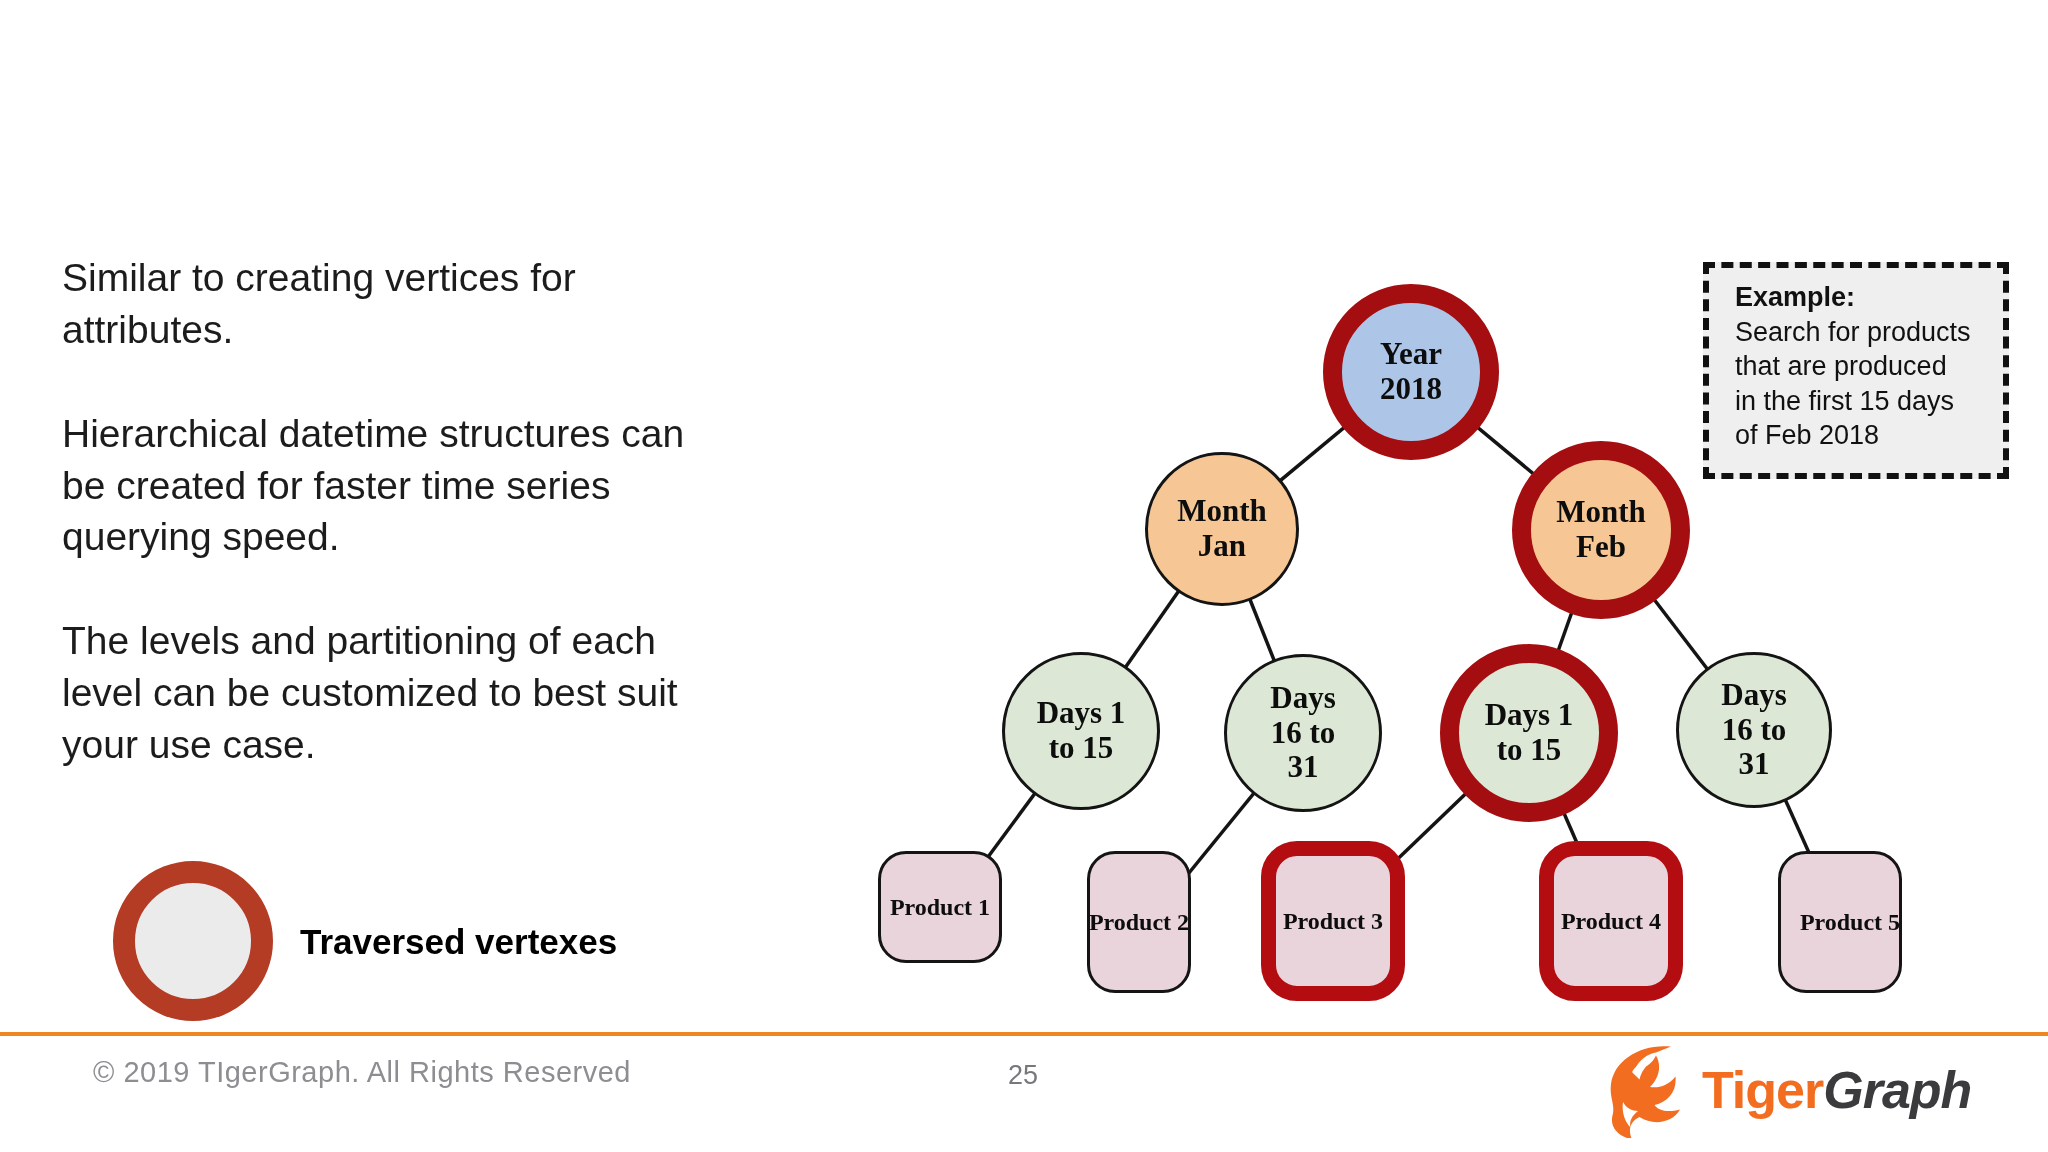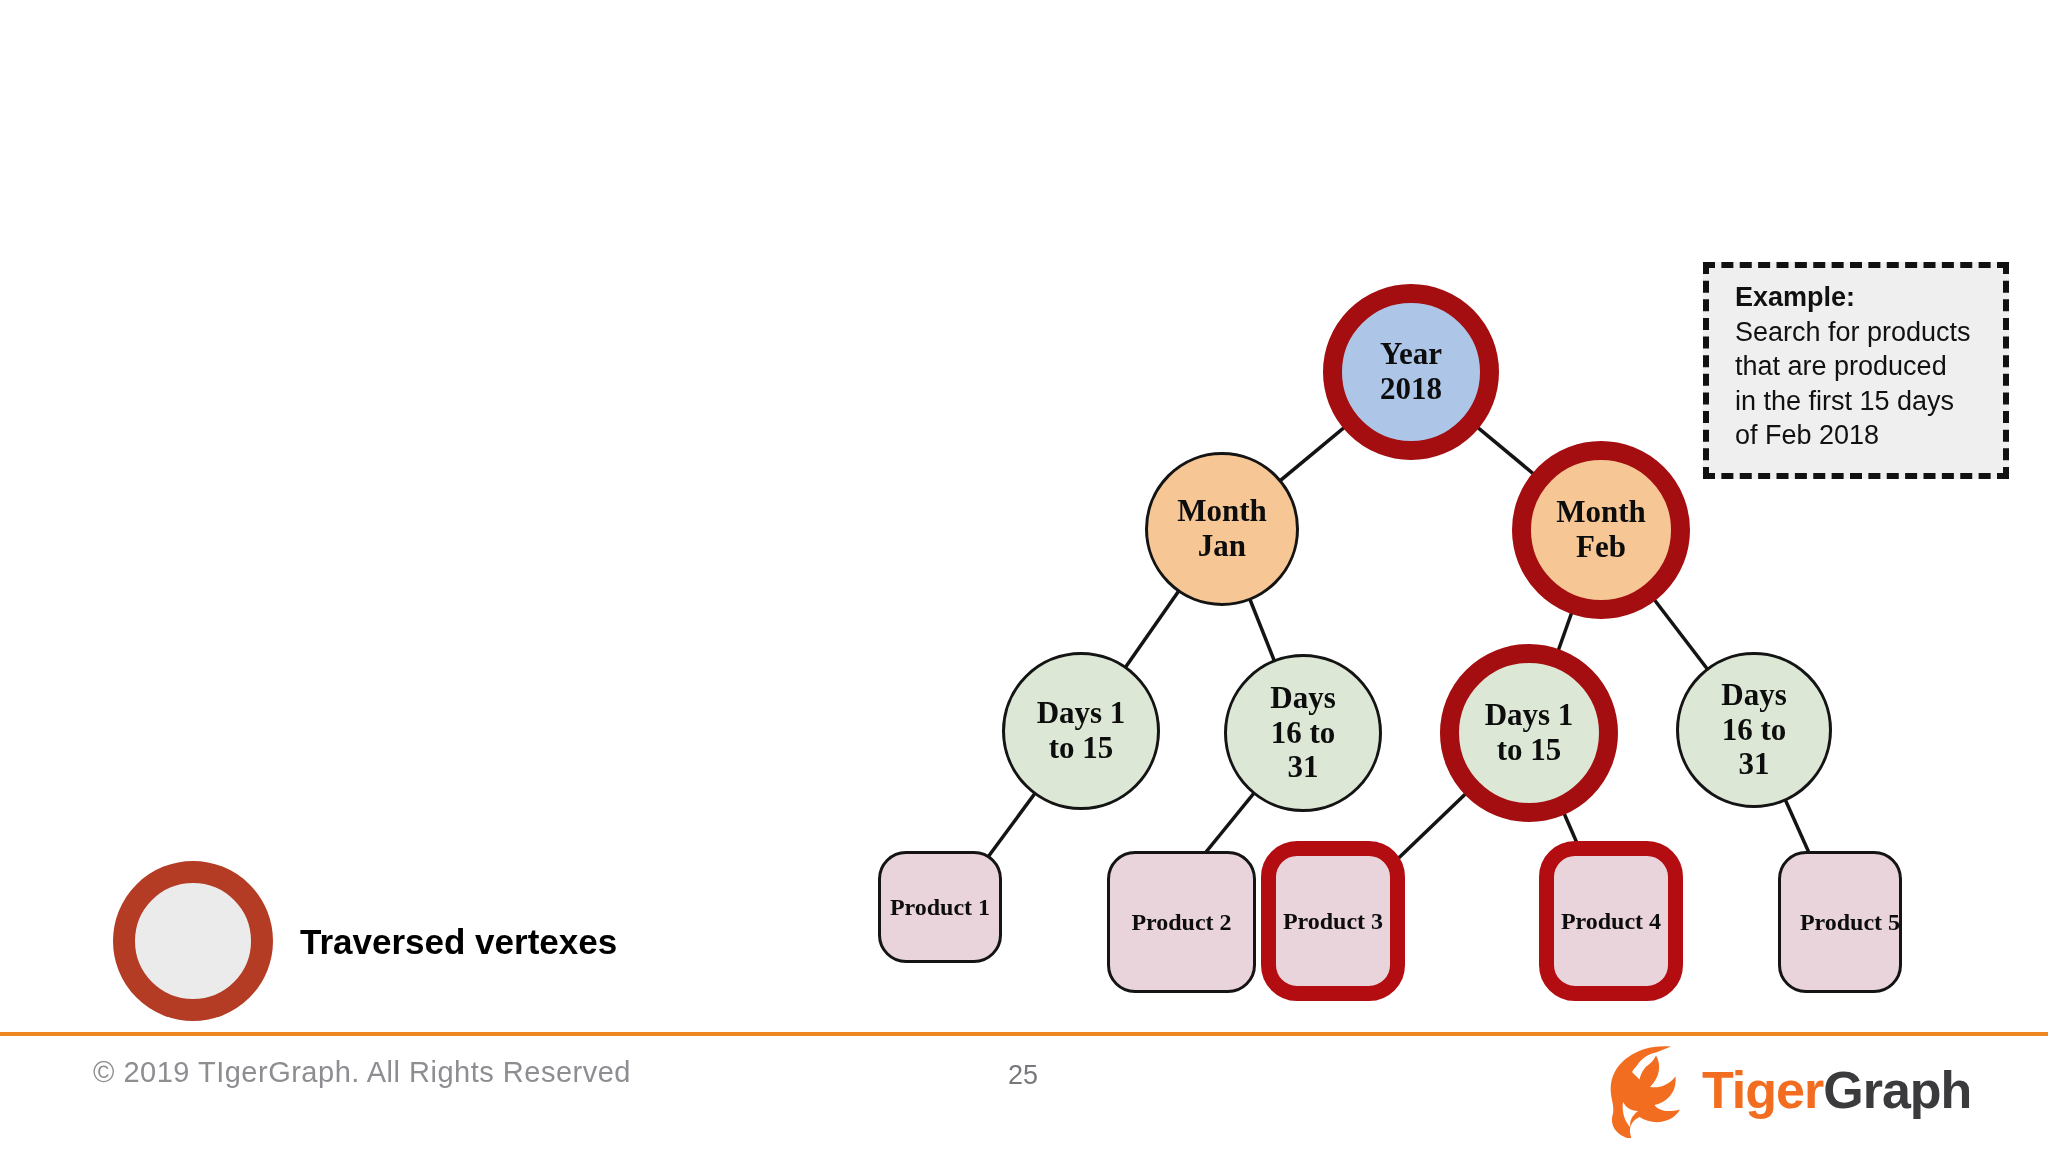--- a/index.html
+++ b/index.html
@@ -44,28 +44,38 @@
   .footer-divider{position:absolute;left:0;top:1032px;width:2048px;height:4px;
                   background:#ee8622;z-index:4;}
   .copyright{position:absolute;left:93px;top:1056px;font-size:29px;color:#8d8d92;
              letter-spacing:0.5px;}
   .page-number{position:absolute;left:1008px;top:1060px;font-size:27px;color:#77787c;}
   .logo{position:absolute;left:1596px;top:1042px;display:flex;align-items:center;z-index:5;}
   .logo svg{width:96px;height:96px;display:block;}
   .logo-text{font-size:52px;font-weight:700;letter-spacing:-1px;margin-left:10px;
              font-family:"Liberation Sans",sans-serif;}
   .logo-tiger{color:#f36d21;}
-  .logo-graph{color:#3b3b3d;}
+  .logo-graph{color:#3b3b3d;font-style:italic;}
 </style>
 </head>
 <body>
 
 <div id="slide">
 
 
+  <div class="body-text">
+    <p>Similar to creating vertices for
+attributes.</p>
+    <p>Hierarchical datetime structures can
+be created for faster time series
+querying speed.</p>
+    <p>The levels and partitioning of each
+level can be customized to best suit
+your use case.</p>
+  </div>
 
   <div class="legend-swatch"></div>
   <div class="legend-label">Traversed vertexes</div>
 
   <div class="example-box">
     <span class="heading">Example:</span>
     <span class="line">Search for products</span>
     <span class="line">that are produced</span>
     <span class="line">in the first 15 days</span>
     <span class="line">of Feb 2018</span>
@@ -119,21 +129,21 @@
   <div class="node circle" style="left:1676px;top:652px;width:156px;height:156px;background:#dce8d5;">
     <span>Days
 16 to
 31</span>
   </div>
 
   <div class="node product" style="left:878px;top:851px;width:124px;height:112px;background:#ead4dc;">
     <span>Product 1</span>
   </div>
 
-  <div class="node product" style="left:1087px;top:851px;width:149px;height:142px;background:#ead4dc;margin-left:20px;">
+  <div class="node product" style="left:1087px;top:851px;width:104px;height:142px;background:#ead4dc;">
     <span>Product 2</span>
   </div>
 
   <div class="node product hl" style="left:1261px;top:841px;width:144px;height:160px;background:#ead4dc;">
     <span>Product 3</span>
   </div>
 
   <div class="node product hl" style="left:1539px;top:841px;width:144px;height:160px;background:#ead4dc;">
     <span>Product 4</span>
   </div>

